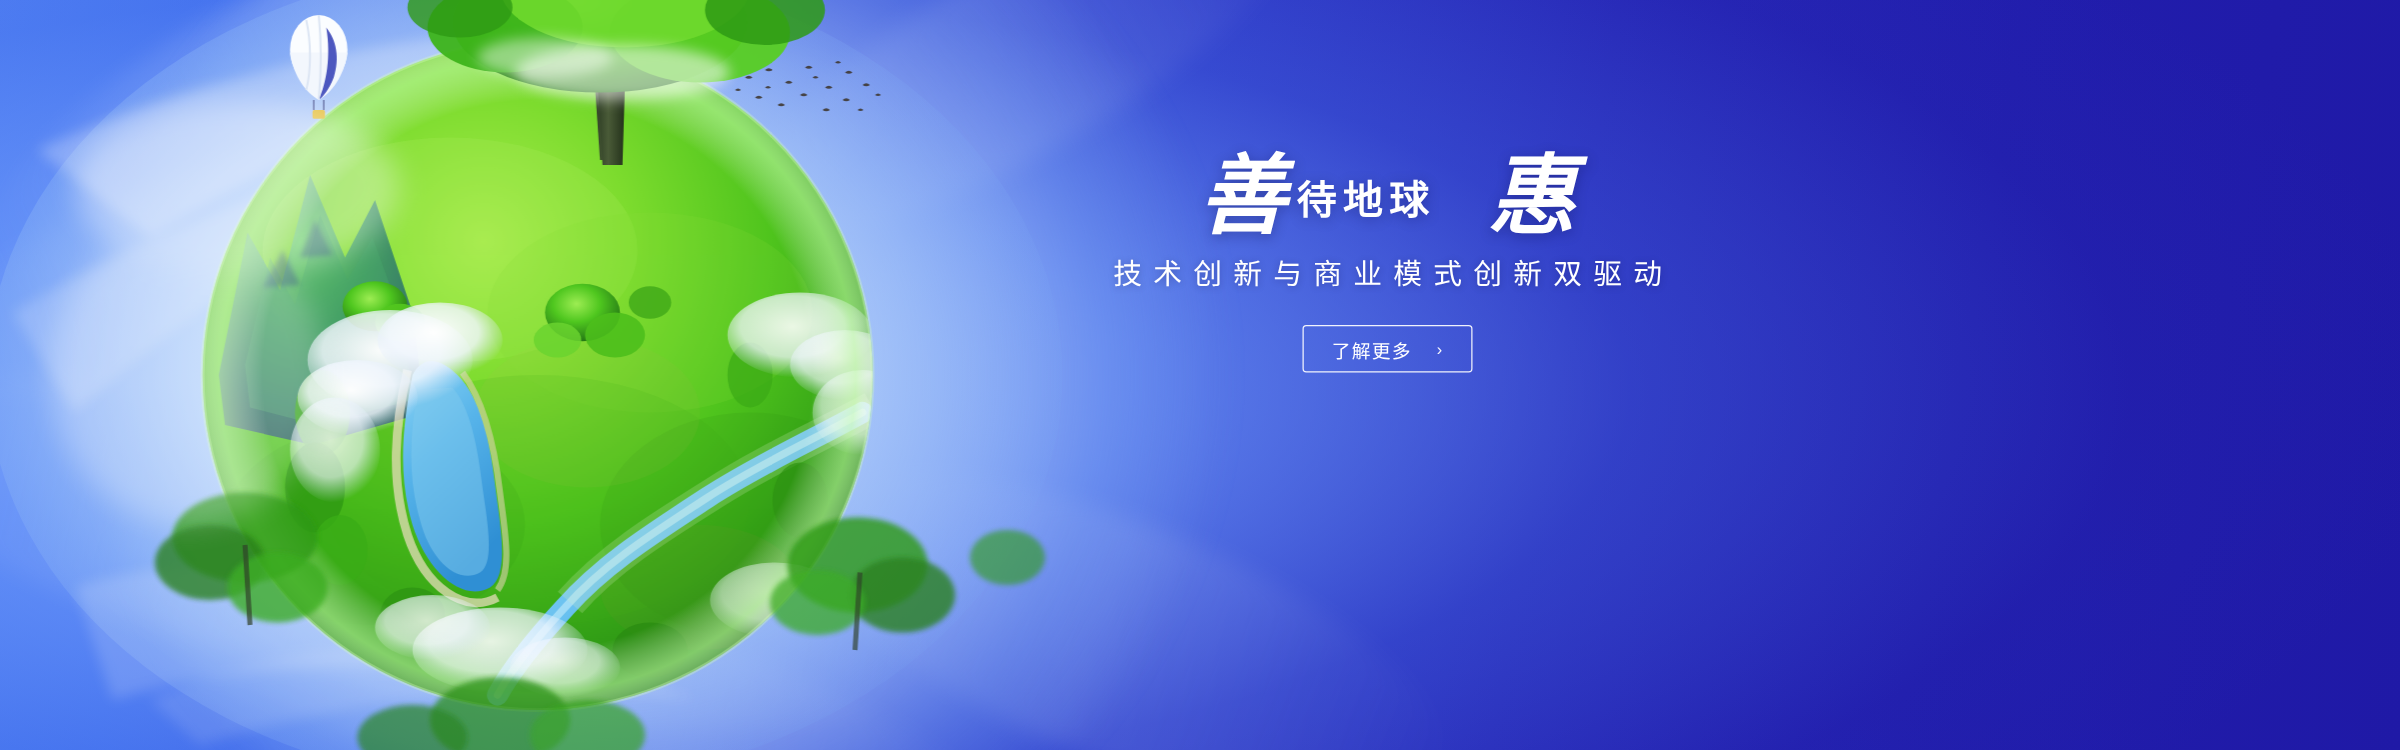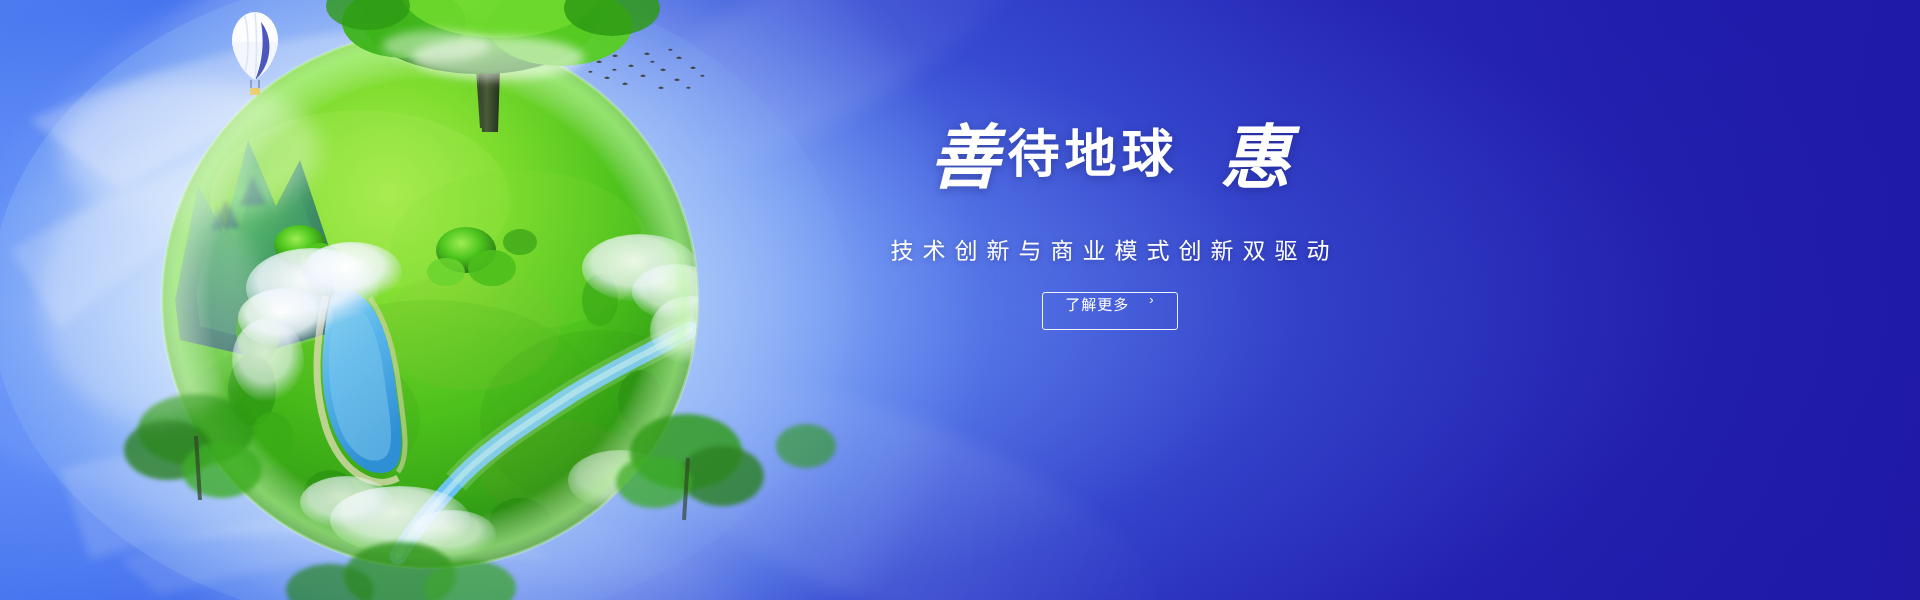--- a/index.html
+++ b/index.html
@@ -67,51 +67,51 @@
     font-family:"Liberation Serif","DejaVu Serif",serif;
     font-size:70px;
     font-weight:700;
     font-style:italic;
     letter-spacing:0;
     position:relative;
     top:6px;
   }
   .hl-small{
     font-family:Liberation Serif, serif;
-    font-size:52px;
+    font-size:32px;
     font-weight:700;
     letter-spacing:5px;
     padding-left:8px;
     position:relative;
     top:-4px;
   }
   .hl-gap{display:inline-block;width:42px;}
 
   .sub1{
-    margin:44px 0 0 0;
+    margin:12px 0 0 0;
     font-size:23px;
     font-weight:400;
     letter-spacing:9px;
     text-indent:9px;
     color:#ffffff;
     text-shadow:0 1px 6px rgba(10,10,60,.28);
   }
   .sub2{
     margin:17px 0 0 0;
     font-size:17px;
     font-weight:400;
     letter-spacing:.6px;
     color:#f2f5ff;
     text-shadow:0 1px 5px rgba(10,10,60,.25);
   }
 
   .cta-row{margin-top:26px;display:flex;justify-content:center;}
   .cta{
     display:inline-flex;
-    align-items:flex-start;
+    align-items:center;
     justify-content:center;
     gap:20px;
     min-width:115px;
     height:38px;
     padding:0 22px;
     border:1px solid rgba(255,255,255,.92);
     border-radius:3px;
     background:transparent;
     color:#ffffff;
     font-family:"Liberation Sans","DejaVu Sans",sans-serif;

